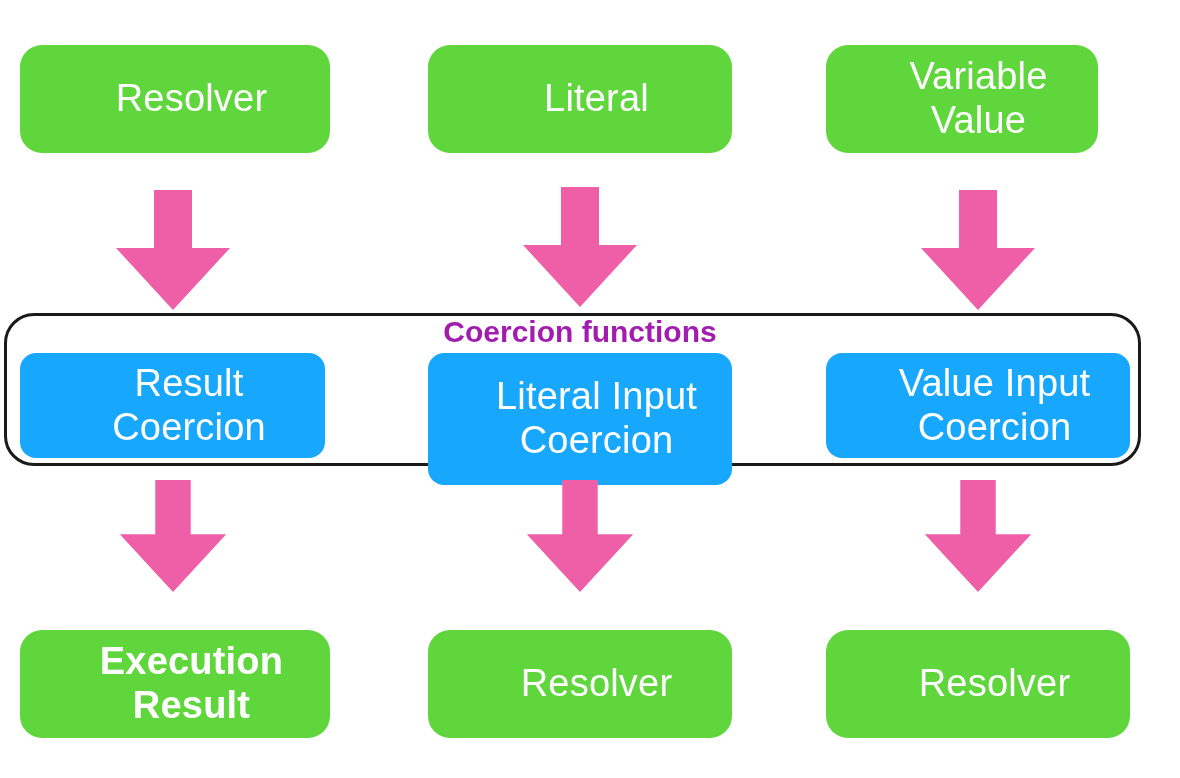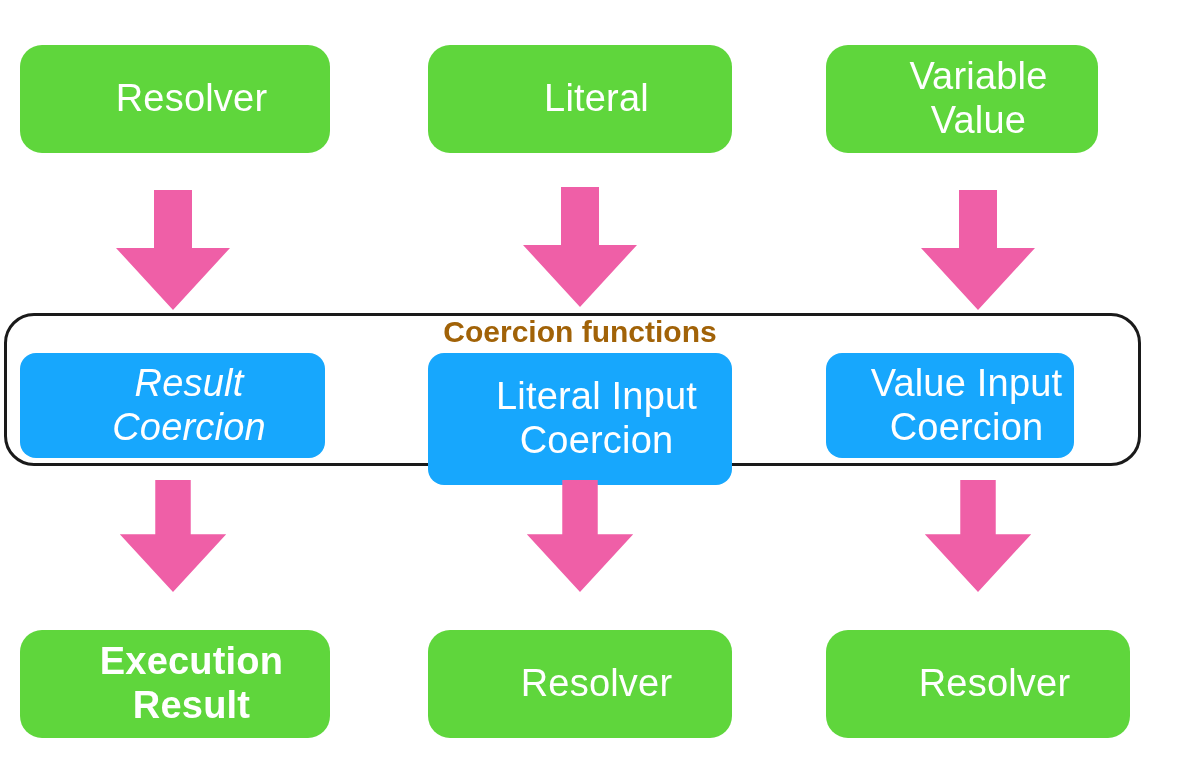--- a/index.html
+++ b/index.html
@@ -59,21 +59,21 @@
     border: 3px solid #1a1a1a;
     border-radius: 30px;
     background: transparent;
   }
 
   .group-title {
     position: absolute;
     font-family: "Liberation Sans", sans-serif;
     font-weight: 700;
     font-size: 30px;
-    color: #a16207;
+    color: #a21caf;
     white-space: nowrap;
     text-align: center;
     -webkit-font-smoothing: antialiased;
   }
 
   
   .arrow {
     position: absolute;
   }
   .arrow svg { display: block; }
@@ -110,32 +110,32 @@
   <div class="arrow" style="left:921px; top:190px; width:114px; height:120px;">
     <svg width="114" height="120" viewBox="0 0 114 120" xmlns="http://www.w3.org/2000/svg">
       <polygon points="38,0 76,0 76,58 114,58 57,120 0,58 38,58" fill="#EF5FA7"></polygon>
     </svg>
   </div>
 
   <div class="group-box" style="left:4px; top:313px; width:1137px; height:153px;"></div>
 
   <div class="group-title" style="left:380px; top:315px; width:400px;">Coercion functions</div>
 
-  <div class="node node-blue" style="left:20px; top:353px; width:305px; height:105px;font-style:italic;">
+  <div class="node node-blue" style="left:20px; top:353px; width:305px; height:105px;">
     <span class="label">Result Coercion</span>
   </div>
 
   <div class="node node-blue" style="left:428px; top:353px; width:304px; height:132px;">
     <span class="label">
       <span>Literal Input</span><br>
       <span>Coercion</span>
     </span>
   </div>
 
-  <div class="node node-blue" style="left:826px; top:353px; width:248px; height:105px;">
+  <div class="node node-blue" style="left:826px; top:353px; width:304px; height:105px;">
     <span class="label">
       <span>Value Input</span><br>
       <span>Coercion</span>
     </span>
   </div>
 
   <div class="arrow" style="left:116px; top:480px; width:114px; height:112px;">
     <svg width="114" height="112" viewBox="0 0 114 120" xmlns="http://www.w3.org/2000/svg">
       <polygon points="38,0 76,0 76,58 114,58 57,120 0,58 38,58" fill="#EF5FA7"></polygon>
     </svg>

